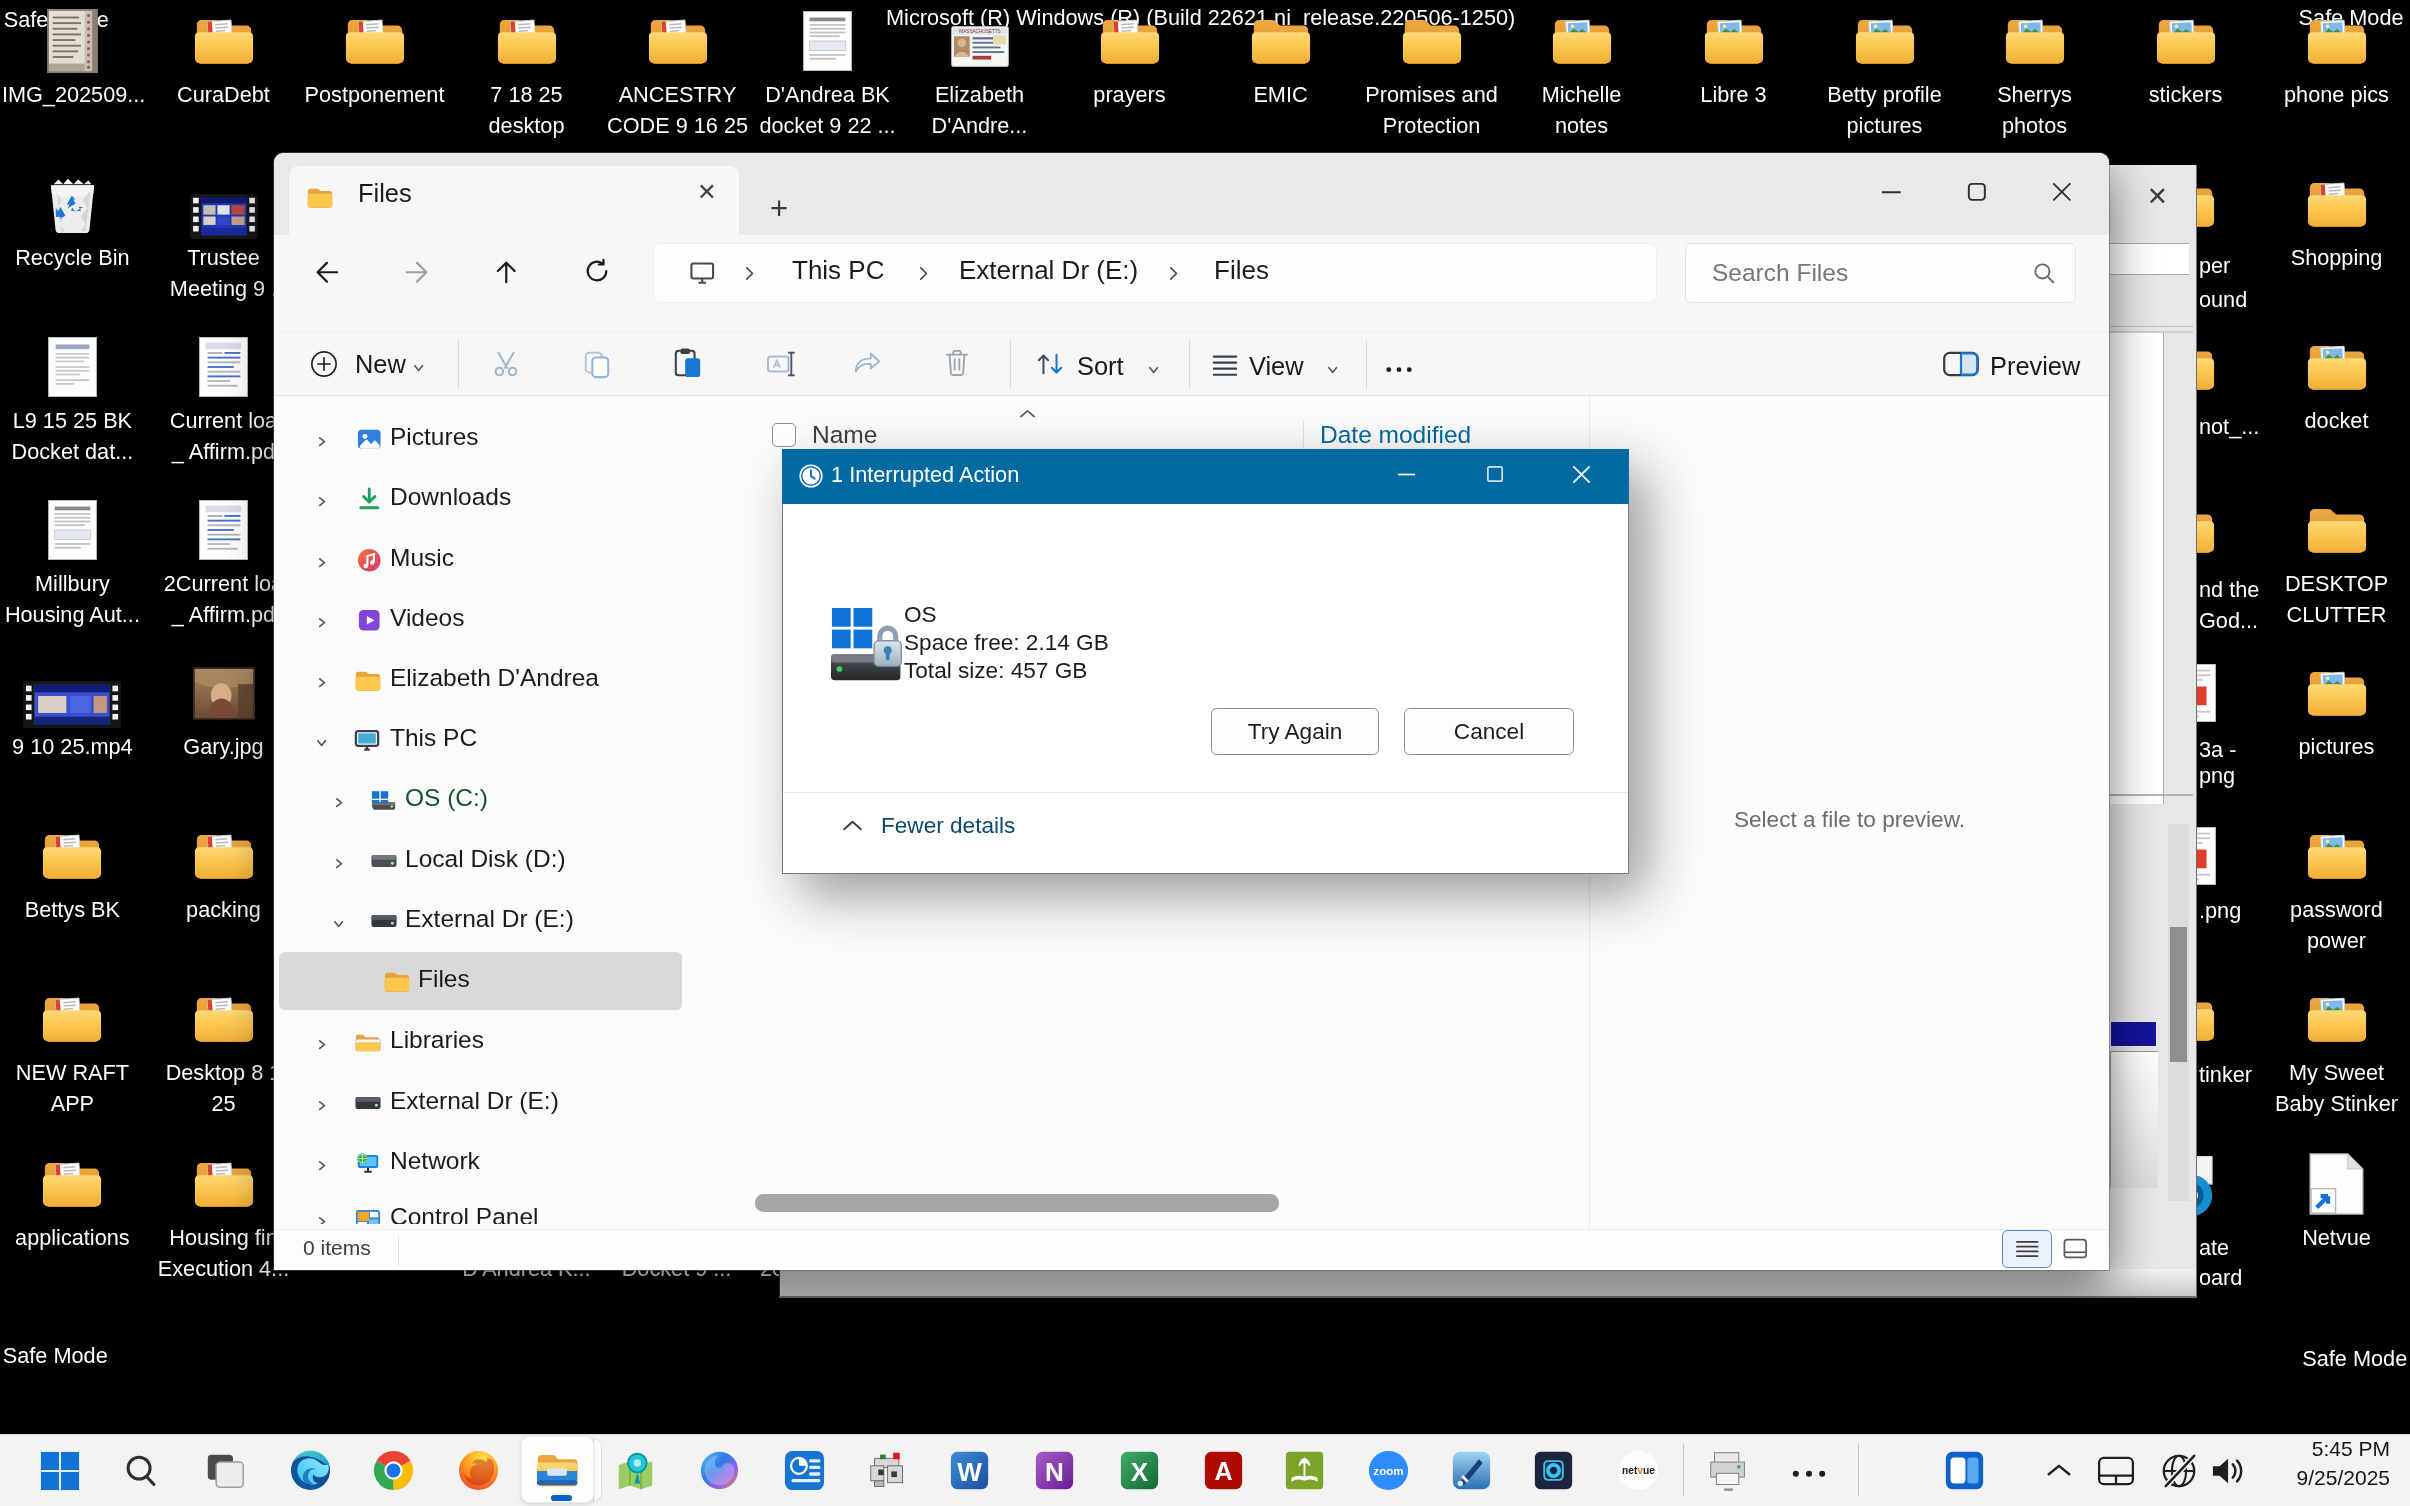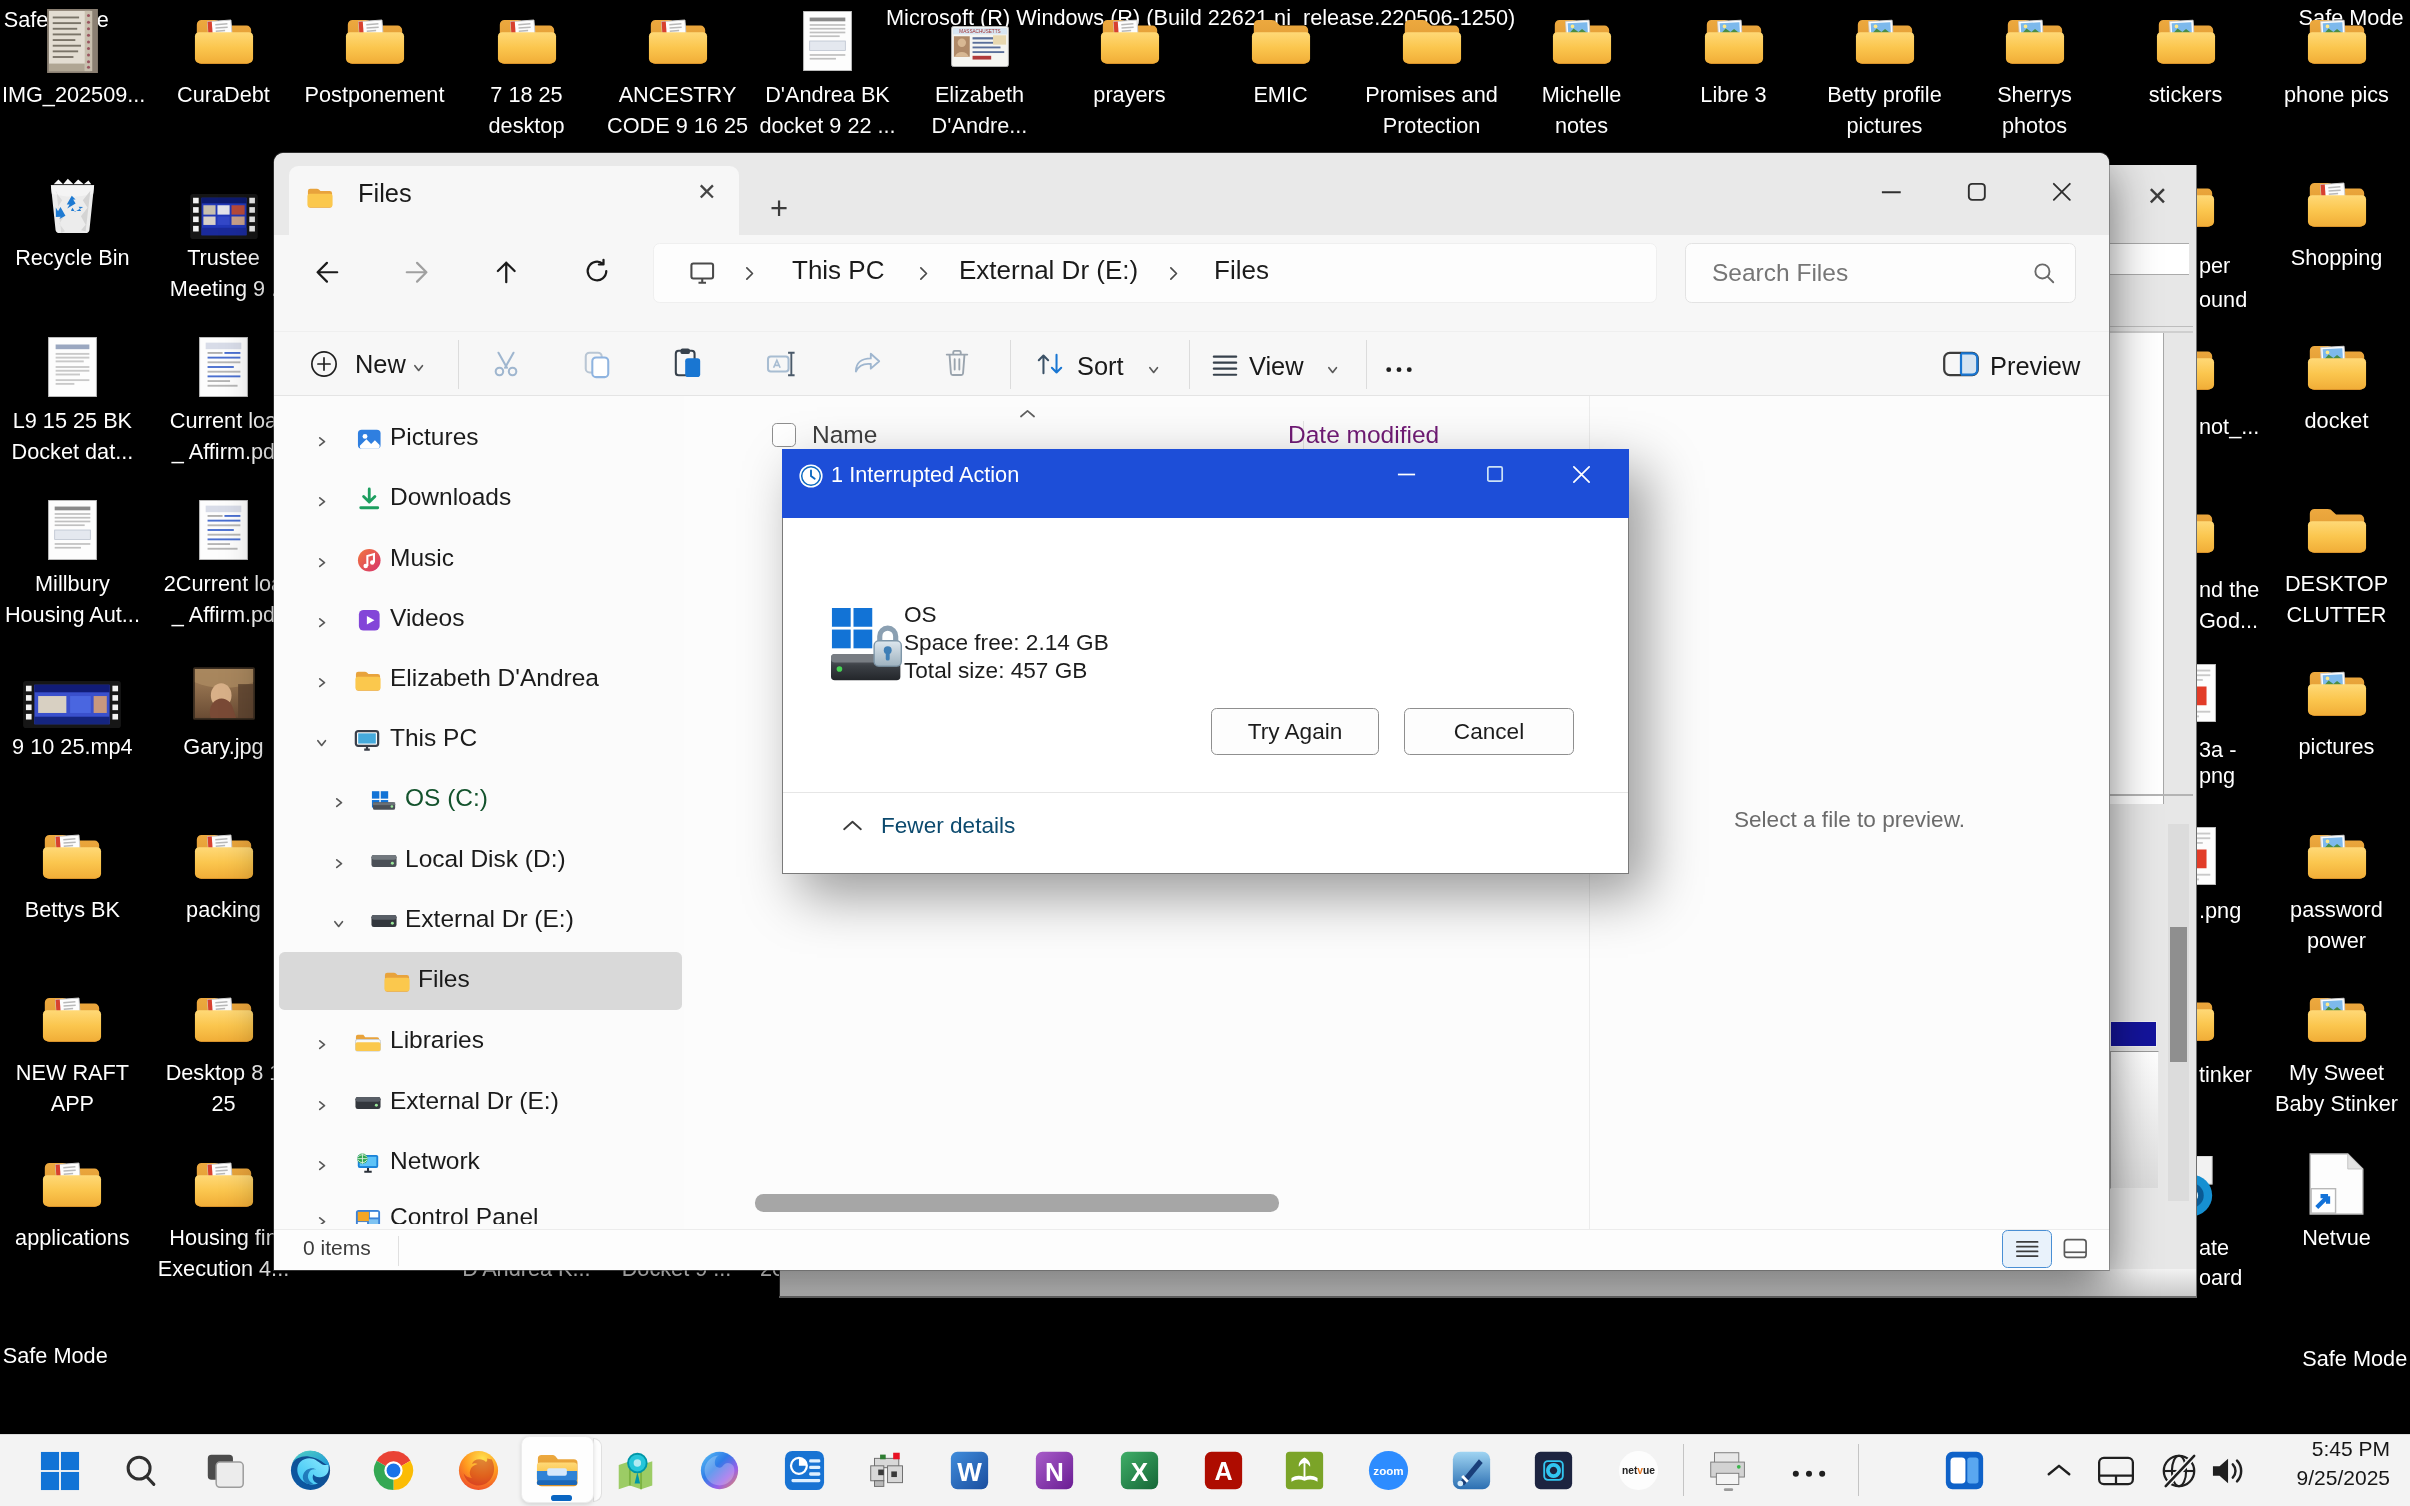--- a/index.html
+++ b/index.html
@@ -15,21 +15,21 @@
 #addrrow{position:absolute;left:0;top:82px;right:0;height:96px;background:#f7f7f7}
 #crumb{position:absolute;left:379px;top:7.5px;width:1004px;height:60px;background:#fdfdfd;border-radius:6.6px;border:0.9px solid #efefef}
 #search{position:absolute;left:1411px;top:7.5px;width:391px;height:60px;background:#fdfdfd;border-radius:6.6px;border:0.9px solid #e3e3e3}
 #toolbar{position:absolute;left:0;top:178px;right:0;height:65px;background:#f7f7f7;border-bottom:0.9px solid #e4e4e4;border-top:0.9px solid #efefef}
 .tsep{position:absolute;top:7.5px;width:0.9px;height:49px;background:#dcdcdc}
 #navpane{position:absolute;left:0;top:243px;width:410px;bottom:41px;background:#fbfbfb;overflow:hidden}
 #listarea{position:absolute;left:410px;top:243px;width:906px;bottom:41px;background:#fcfcfc;overflow:hidden}
 #prevpane{position:absolute;left:1315px;top:243px;right:0;bottom:41px;background:#fcfcfc;border-left:0.9px solid #ececec}
 #statusbar{position:absolute;left:0;right:0;bottom:0;height:41px;background:#fdfdfd;border-top:0.9px solid #ececec}
 #dialog{position:absolute;left:782px;top:449px;width:847px;height:425px;background:#fff;border:0.9px solid #7a7a7a;box-shadow:17px 21px 52px rgba(0,0,0,0.4);z-index:5}
-#dtitle{position:absolute;left:-0.9px;top:-0.9px;right:-0.9px;height:69px;background:#1d4ed8}
+#dtitle{position:absolute;left:-0.9px;top:-0.9px;right:-0.9px;height:55px;background:#0369a1}
 .dbtn{position:absolute;top:258px;height:47px;background:#fdfdfd;border:0.9px solid #8f8f8f;border-radius:5.6px;font-size:22.6px;color:#1c1c1c;display:flex;align-items:center;justify-content:center}
 #taskbar{position:absolute;left:0;top:1434px;width:2411px;height:73px;background:#f3f3f3;border-top:0.9px solid #dcdcdc;z-index:6}
 </style></head>
 <body>
 <div class="wm" style="left:886px;top:4.7px">Microsoft (R) Windows (R) (Build 22621.ni_release.220506-1250)</div>
 <div class="wm" style="left:3.8px;top:6.6px">Safe Mode</div>
 <div class="wm" style="right:7.5px;top:4.7px">Safe Mode</div>
 <div class="wm" style="left:2.8px;top:1343px">Safe Mode</div>
 <div class="wm" style="right:3.8px;top:1346px">Safe Mode</div>
 <div class="cell" style="left:1.9px;top:11.3px;width:141px">
@@ -1084,21 +1084,21 @@
 
   </div>
 
   <div id="listarea">
     <div style="position:absolute;left:88px;top:27px;width:23.5px;height:23.5px;border:1.9px solid #8f8f8f;border-radius:4.7px;background:#fff"></div>
     <div style="position:absolute;left:128px;top:25.4px;font-size:24.5px;color:#3f3f3f">Name</div>
     <div style="position:absolute;left:335px;top:8.5px"><svg width="17" height="9.4" viewBox="0 0 18 10" style="">
           <path d="M2,8 l7,-6 7,6" stroke="#5f5f5f" stroke-width="1.8" fill="none" stroke-linecap="round" stroke-linejoin="round"></path>
         </svg></div>
     <div style="position:absolute;left:619px;top:24.5px;width:0.9px;height:30px;background:#e4e4e4"></div>
-    <div style="position:absolute;left:604px;top:25.4px;font-size:24.5px;color:#701a75">Date modified</div>
+    <div style="position:absolute;left:636px;top:25.4px;font-size:24.5px;color:#0369a1">Date modified</div>
     <div style="position:absolute;left:71px;top:798px;width:524px;height:18px;background:#a6a6a6;border-radius:8.5px"></div>
   </div>
 
   <div id="prevpane">
       <div style="position:absolute;left:0;right:0;top:411px;text-align:center;font-size:22.6px;color:#6b6b6b">Select a file to preview.</div>
     </div>
 
   <div id="statusbar">
     <div style="position:absolute;left:29px;top:5.6px;font-size:21px;color:#3c3c3c">0 items</div>
     <div style="position:absolute;left:124px;top:5.6px;width:0.9px;height:30px;background:#e0e0e0"></div>

